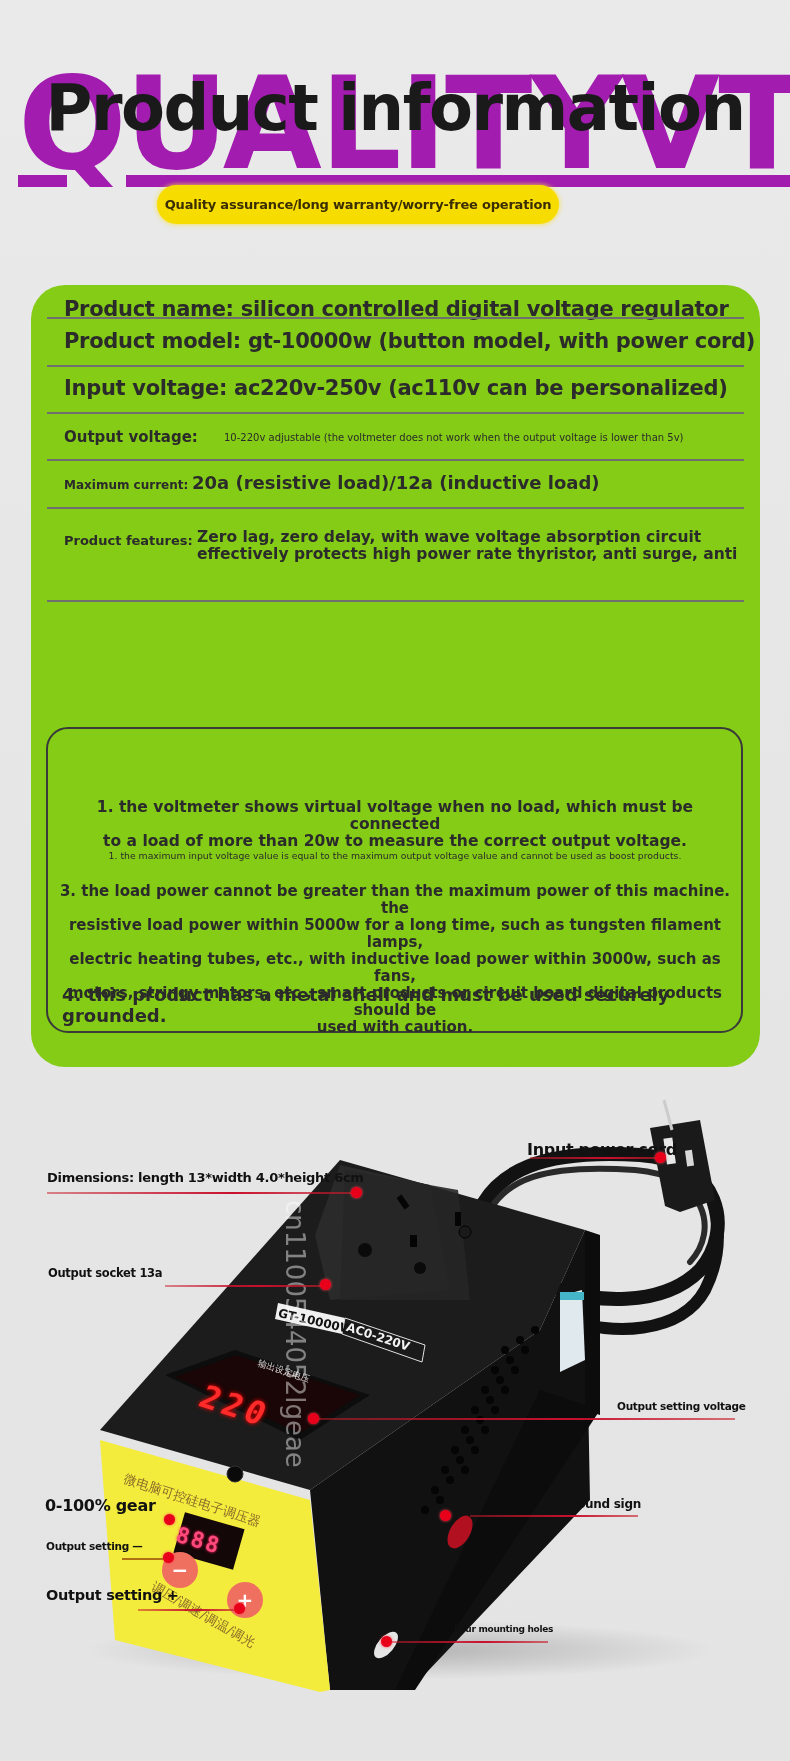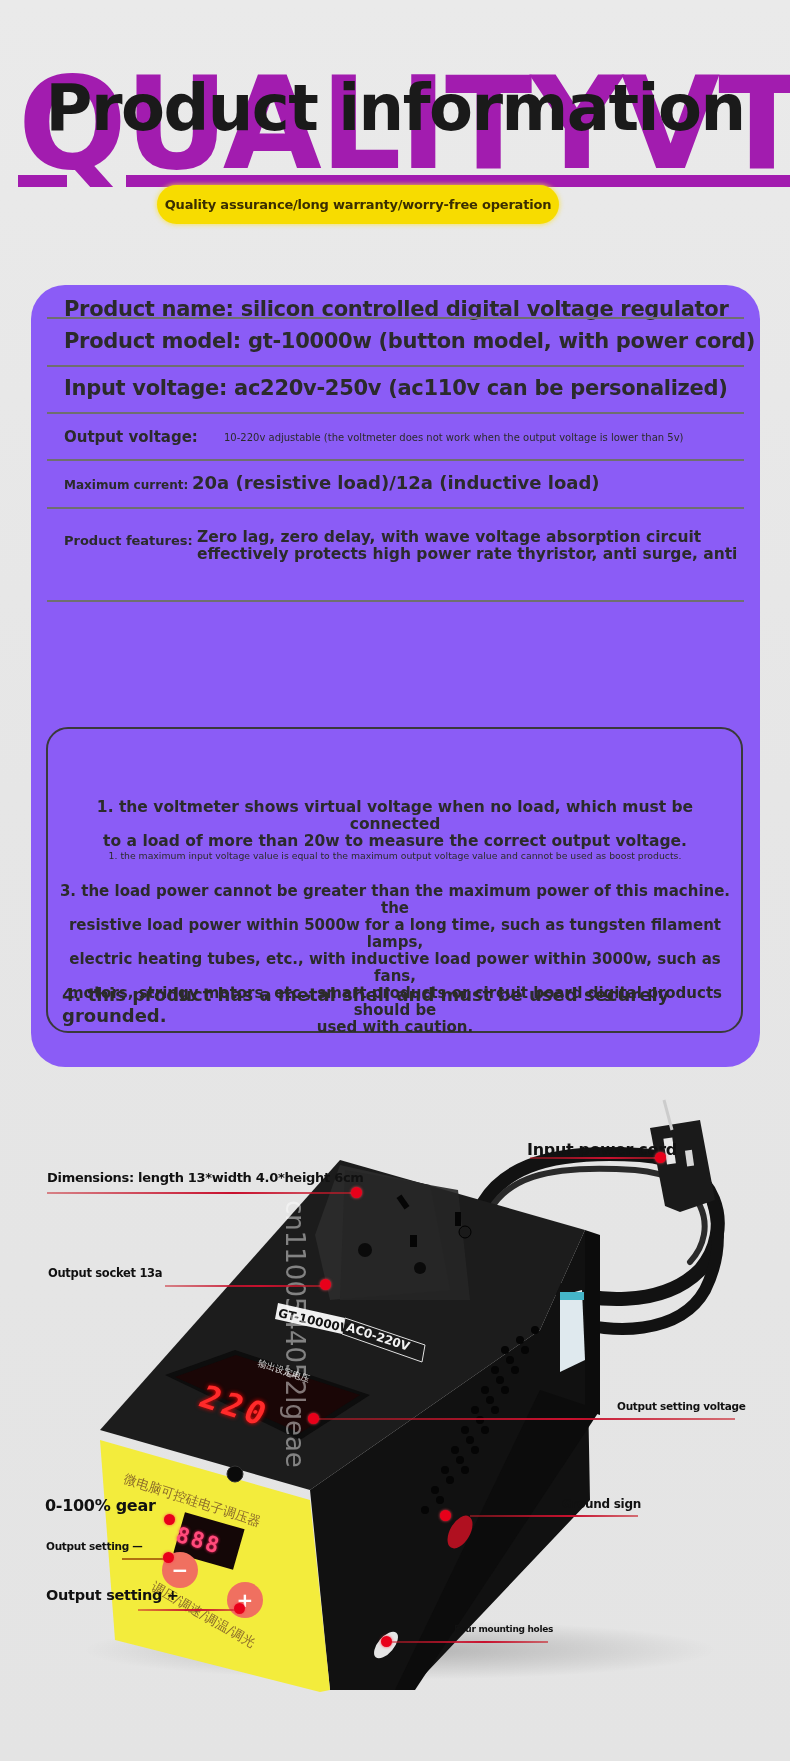--- a/index.html
+++ b/index.html
@@ -28,21 +28,21 @@
     position: absolute; left: 157px; top: 185px; width: 402px; height: 39px;
     border-radius: 20px; background: #f7dc00;
     box-shadow: 0 0 4px 1px rgba(250,225,60,0.7);
     display: flex; align-items: center; justify-content: center;
     font-family: "DejaVu Sans", sans-serif; font-weight: bold;
     font-size: 13px; color: #3a2e00; letter-spacing: -0.2px;
   }
   
   .card {
     position: absolute; left: 31px; top: 285px; width: 729px; height: 782px;
-    background: #8b5cf6; border-radius: 34px;
+    background: #84cc16; border-radius: 34px;
   }
   .spec-row {
     position: absolute; left: 16px; width: 697px;
     border-bottom: 2px solid #6f6f6f;
   }
   .spec-big {
     position: absolute; left: 33px; font-family: "DejaVu Sans", sans-serif;
     font-weight: bold; font-size: 21px; color: #2b2b2b; letter-spacing: -0.3px;
     white-space: nowrap;
   }

